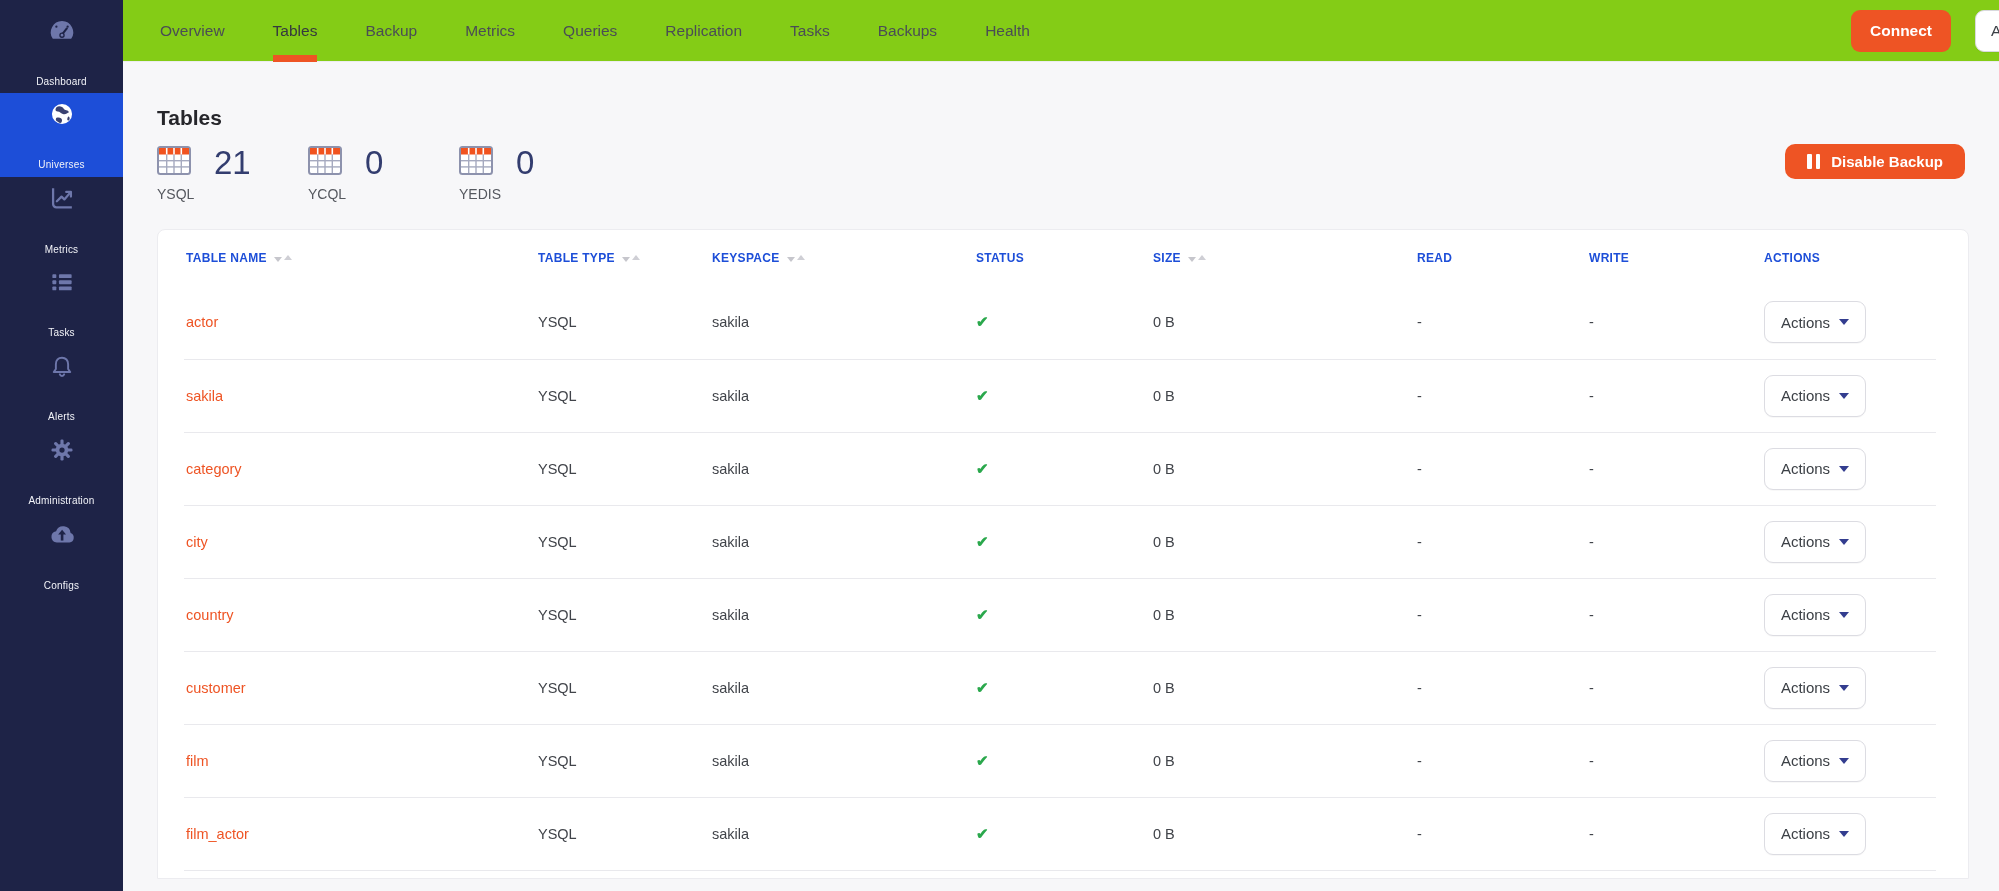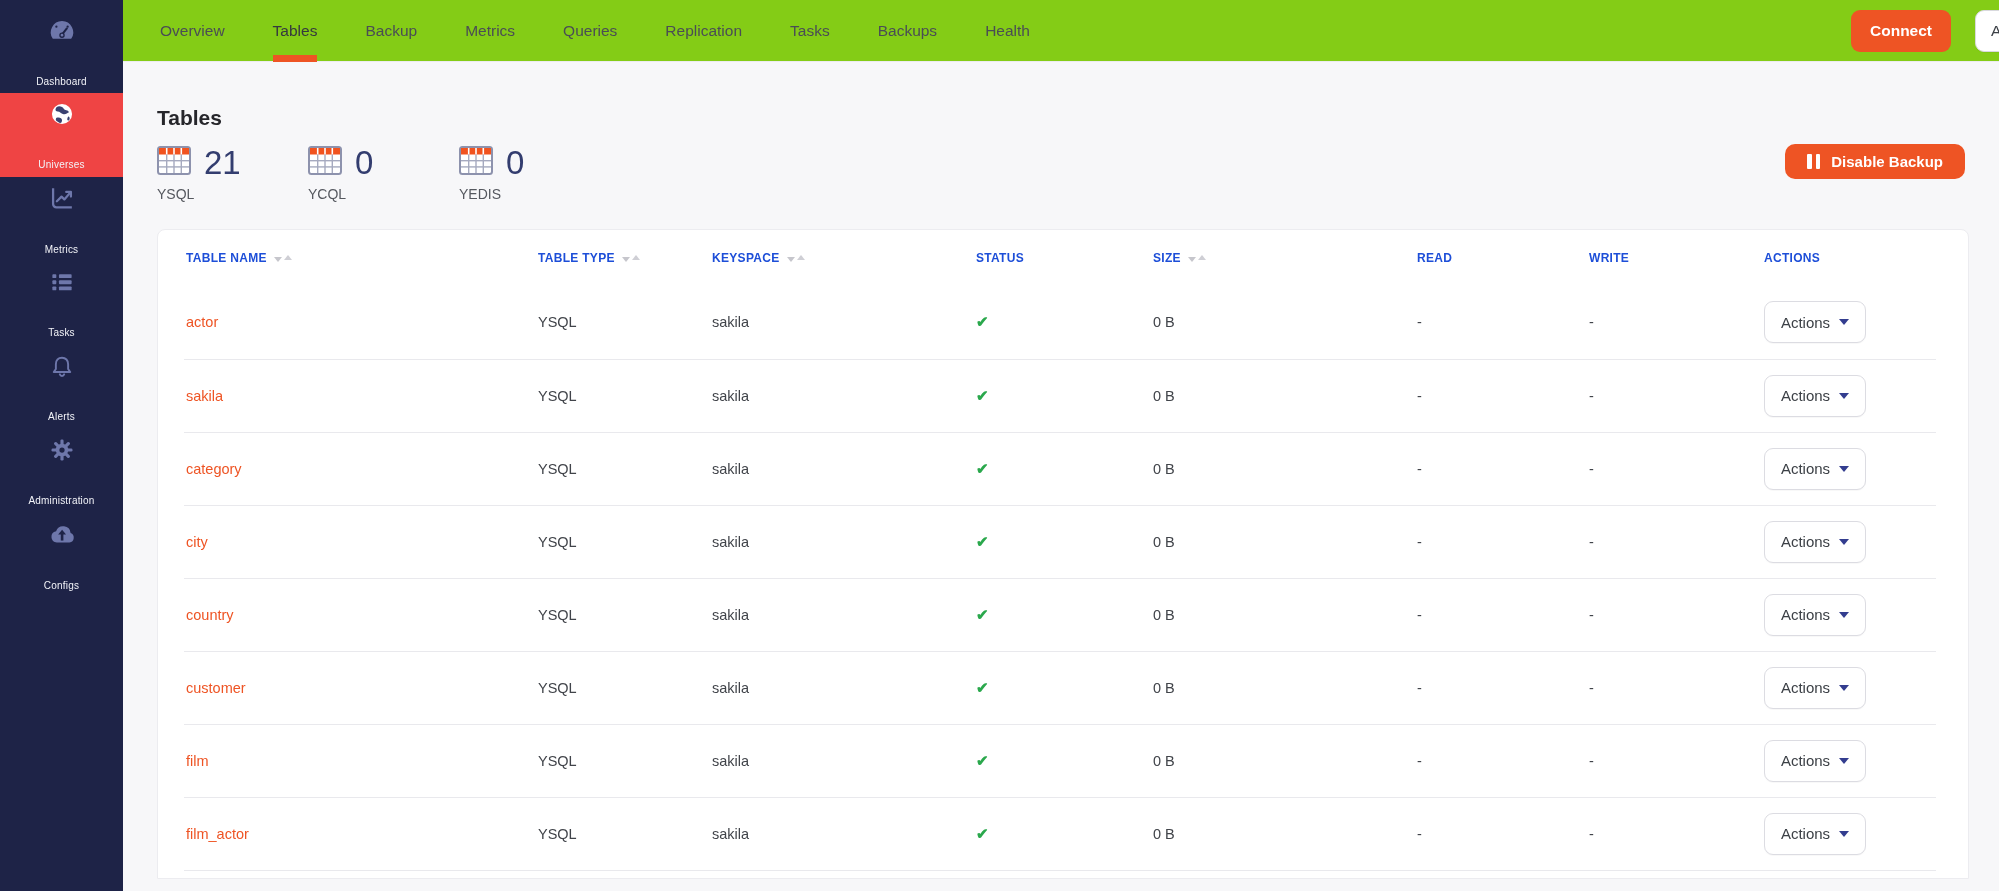--- a/index.html
+++ b/index.html
@@ -5,21 +5,21 @@
   * { margin:0; padding:0; box-sizing:border-box; }
   html,body { width:1999px; height:891px; overflow:hidden; background:#f7f7f9;
               font-family:"Liberation Sans", sans-serif; }
   .app { position:relative; width:1999px; height:891px; }
 
   
   .sidebar { position:absolute; left:0; top:0; width:123px; height:891px;
              background:#1e2347; padding-top:9px; }
   .side-item { width:123px; height:84px; display:flex; flex-direction:column;
                align-items:center; justify-content:center; gap:7px; cursor:pointer; }
-  .side-item.active { background:#ef4444; }
+  .side-item.active { background:#1d4ed8; }
   .side-item .lbl { color:#f2f3f8; font-size:10px; letter-spacing:.2px;margin-top:24px; }
   .side-item svg { display:block; }
 
   
   .topbar { position:absolute; left:123px; top:0; width:1988px; height:62px;
             background:#84cc16; display:flex; align-items:center;
             padding-left:37px; padding-right:34px; border-bottom:1px solid #ececf0; }
   .tabs { display:flex; gap:48px; height:62px; align-items:center; }
   .tab { position:relative; height:62px; display:flex; align-items:center;
          font-size:15.5px; color:#4a4d55; cursor:pointer; white-space:nowrap; }
@@ -38,21 +38,21 @@
   .caret { width:0; height:0; border-left:5px solid transparent;
            border-right:5px solid transparent; border-top:6px solid #333d8f;
            display:inline-block; margin-left:9px; }
 
   
   .content { position:absolute; left:123px; top:62px; width:1876px; height:829px;
              background:#f7f7f9; padding:0 30px 0 34px; }
   .page-title { margin-top:44px; font-size:21px; font-weight:bold; color:#26262b; }
   .stats-row { position:relative; margin-top:16px; display:flex; }
   .stat { width:151px; }
-  .stat-top { display:flex; align-items:center; gap:13px; }
+  .stat-top { display:flex; align-items:center; gap:23px; }
   .stat-count { font-size:33px; font-weight:500; color:#333d6f; line-height:33px; }
   .stat-label { margin-top:7px; font-size:14px; color:#55585f; }
   #disable-backup-btn { position:absolute; right:4px; top:-2px; height:35px;
                         padding:0 22px; border-radius:10px; font-size:15px; }
   .pause-icon { display:inline-flex; gap:4px; margin-right:11px; }
   .pause-icon i { display:block; width:4.5px; height:15px; background:#fff; border-radius:1px; }
 
   
   .card { margin-top:27px; background:#fff; border:1px solid #ececf0;
           border-radius:8px 8px 0 0; padding:0 32px 0 26px; height:650px; }

